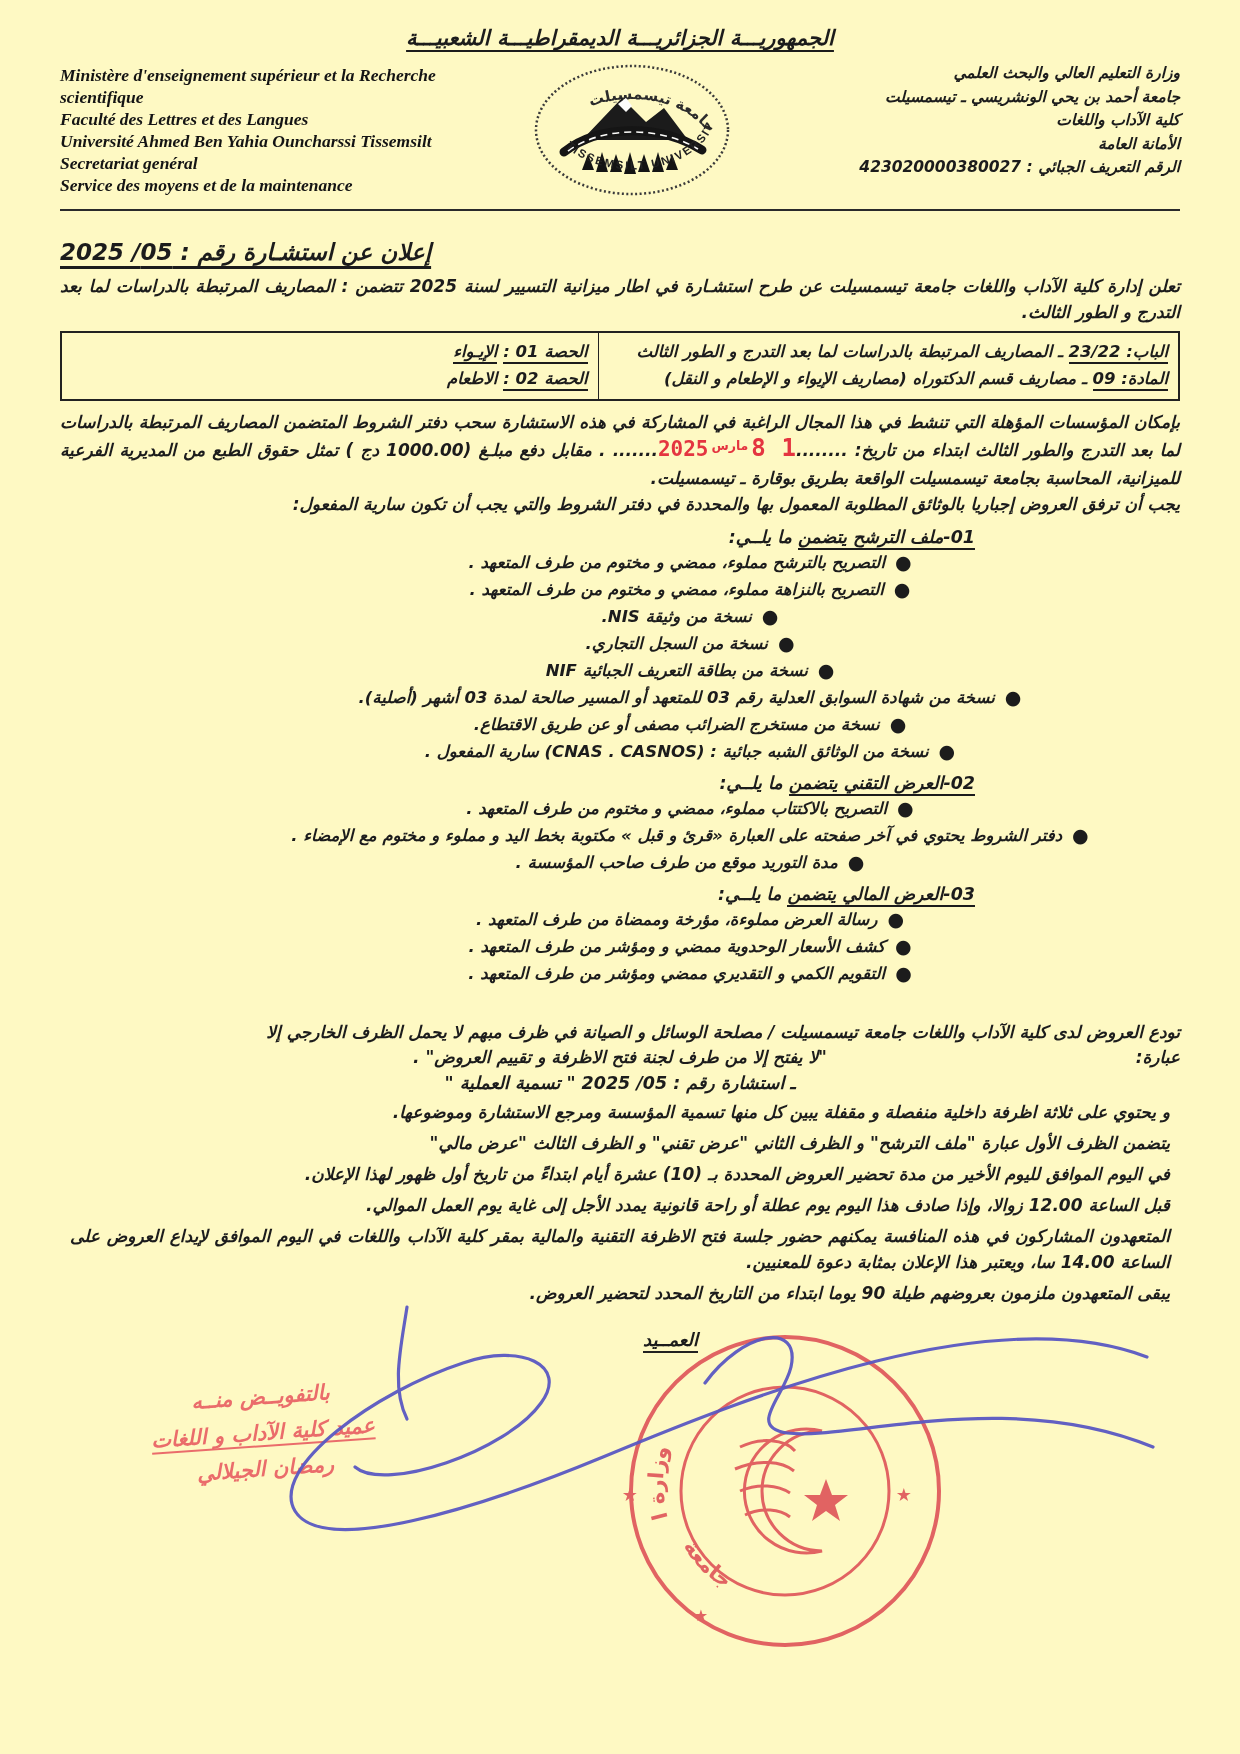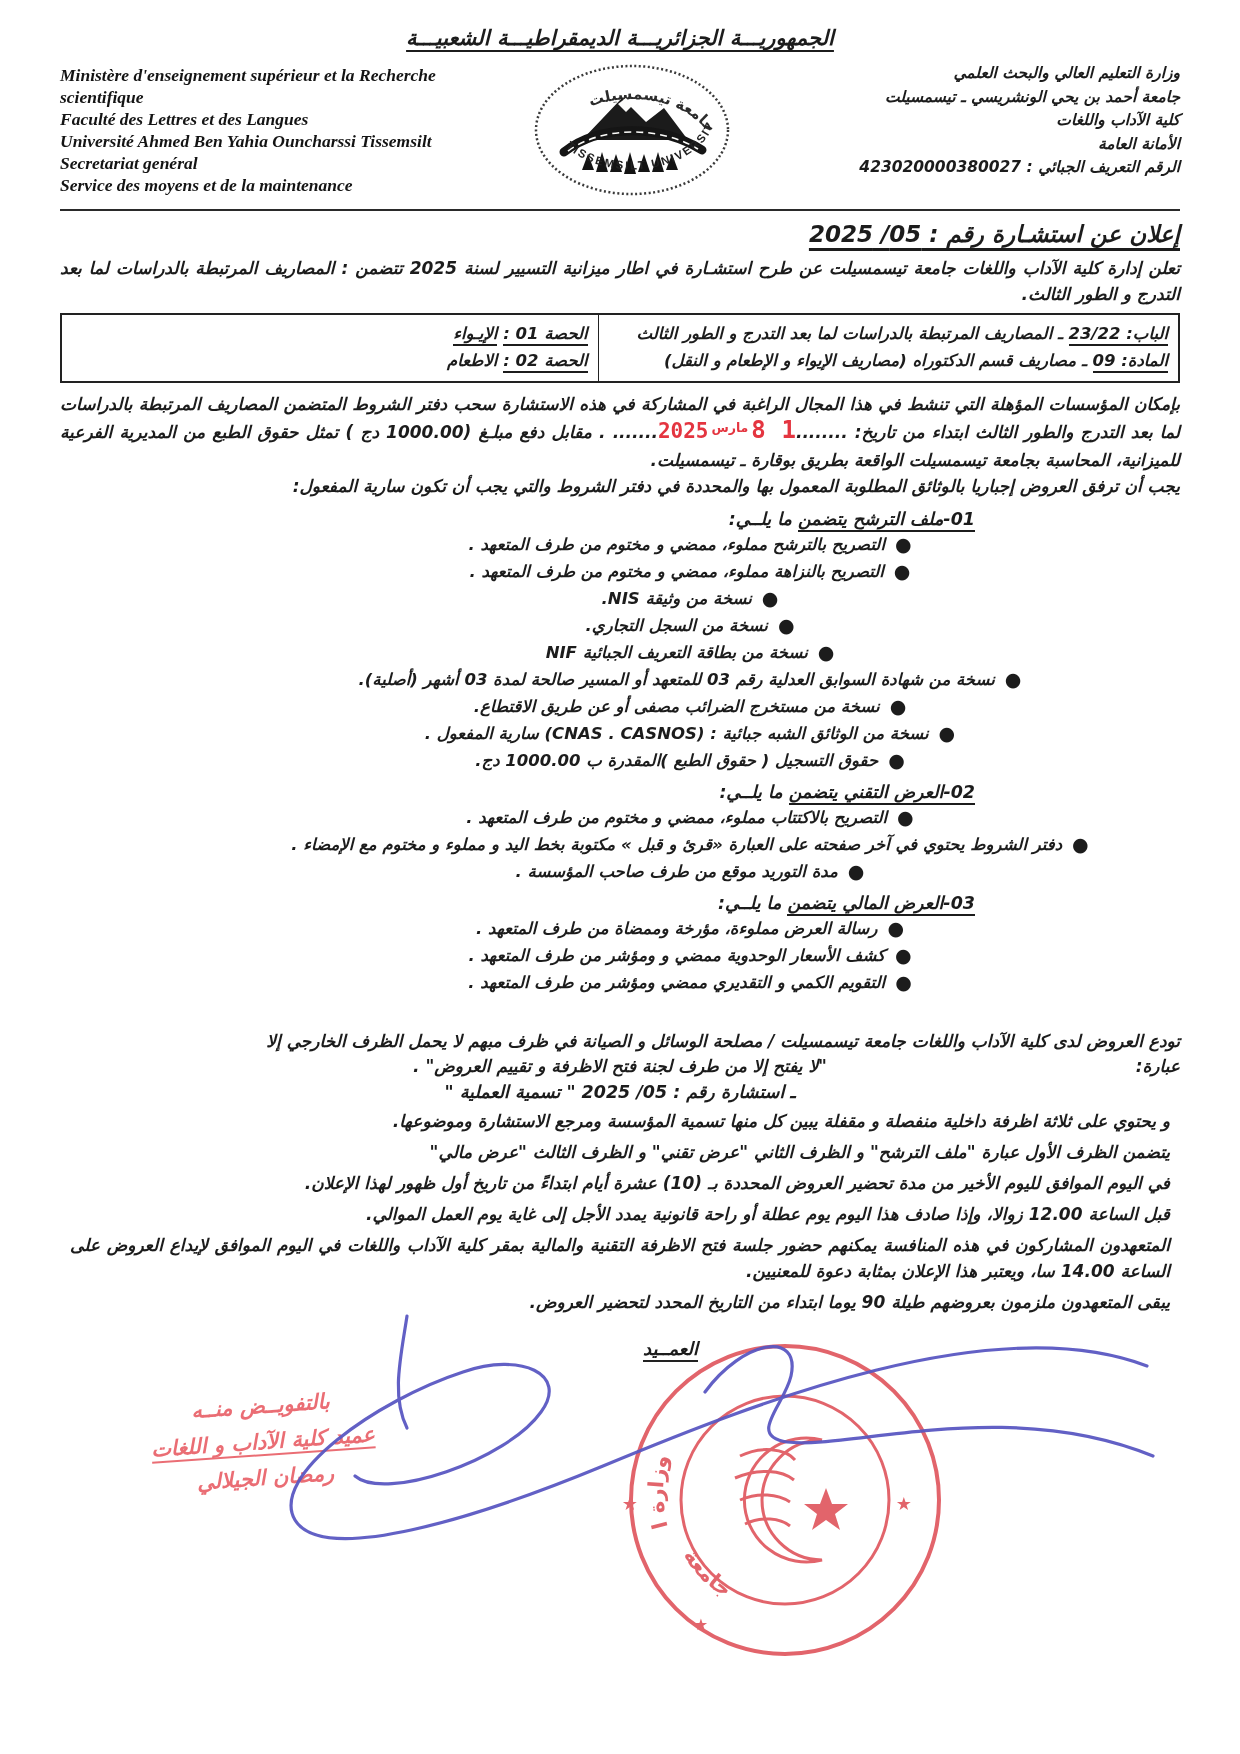--- a/index.html
+++ b/index.html
@@ -1,19 +1,19 @@
 <!DOCTYPE html>
 <html lang="ar"><head>
 <meta charset="utf-8">
 <style>
   * { margin:0; padding:0; box-sizing:border-box; }
   html,body { background:#e9e9e9; }
   .page {
     position:relative; width:1240px; height:1754px; margin:0 auto;
-    background:#ffffff; overflow:hidden; color:#1c1c1c;
+    background:#fef9c3; overflow:hidden; color:#1c1c1c;
     font-family:"DejaVu Sans", sans-serif;
     direction:rtl;
   }
   .content { padding:26px 60px 0 60px; }
 
   
   .republic {
     text-align:center; font-size:21px; font-weight:bold; font-style:italic;
     text-decoration:underline; text-underline-offset:5px; text-decoration-thickness:2px;
     margin-bottom:10px; letter-spacing:.5px;
@@ -25,22 +25,22 @@
   }
   .hdr-logo { width:210px; flex:0 0 auto; margin-top:2px; }
   .hdr-ar {
     flex:1; direction:rtl; text-align:right; font-weight:bold; font-style:italic;
     font-size:15.5px; line-height:23.5px; padding-top:2px;
   }
   .hdr-rule { border:none; border-top:2.5px solid #2a2a2a; margin-top:3px; }
 
   
   .main-title {
-    text-align:right; font-size:23px; font-weight:bold; font-style:italic;
-    margin:10px 0 8px 0;
+    text-align:left; font-size:23px; font-weight:bold; font-style:italic;
+    margin:28px 0 8px 0;
   }
   .main-title span { text-decoration:underline; text-underline-offset:6px; text-decoration-thickness:2.5px; }
 
   
   p.body-just { font-size:17px; line-height:26px; font-weight:bold; font-style:italic; text-align:justify; text-align-last:right; }
   p.body-right { font-size:17px; line-height:26px; font-weight:bold; font-style:italic; text-align:right; }
   .u { border-bottom:2px solid currentColor; padding-bottom:1px; }
 
   
   .lot-table {
@@ -178,21 +178,20 @@
     </div>
     <div class="bullets">
       <div class="bullet-item"><span class="dot">●</span><span>التصريح بالترشح مملوء، ممضي و مختوم من طرف المتعهد .</span></div>
       <div class="bullet-item"><span class="dot">●</span><span>التصريح بالنزاهة مملوء، ممضي و مختوم من طرف المتعهد .</span></div>
       <div class="bullet-item"><span class="dot">●</span><span>نسخة من وثيقة NIS.</span></div>
       <div class="bullet-item"><span class="dot">●</span><span>نسخة من السجل التجاري.</span></div>
       <div class="bullet-item"><span class="dot">●</span><span>نسخة من بطاقة التعريف الجبائية NIF</span></div>
       <div class="bullet-item"><span class="dot">●</span><span>نسخة من شهادة السوابق العدلية رقم 03 للمتعهد أو المسير صالحة لمدة 03 أشهر (أصلية).</span></div>
       <div class="bullet-item"><span class="dot">●</span><span>نسخة من مستخرج الضرائب مصفى أو عن طريق الاقتطاع.</span></div>
       <div class="bullet-item"><span class="dot">●</span><span>نسخة من الوثائق الشبه جبائية : (CNAS . CASNOS) سارية المفعول .</span></div>
-      <div class="bullet-item"><span class="dot">●</span><span>حقوق التسجيل ( حقوق الطبع )المقدرة ب 1000.00 دج.</span></div>
     </div>
 
     <div class="sec-heading">
       <span class="u">02-العرض التقني يتضمن</span><span> ما يلــي:</span>
     </div>
     <div class="bullets">
       <div class="bullet-item"><span class="dot">●</span><span>التصريح بالاكتتاب مملوء، ممضي و مختوم من طرف المتعهد .</span></div>
       <div class="bullet-item"><span class="dot">●</span><span>دفتر الشروط يحتوي في آخر صفحته على العبارة «قرئ و قبل » مكتوبة بخط اليد و مملوء و مختوم مع الإمضاء .</span></div>
       <div class="bullet-item"><span class="dot">●</span><span>مدة التوريد موقع من طرف صاحب المؤسسة .</span></div>
     </div>

